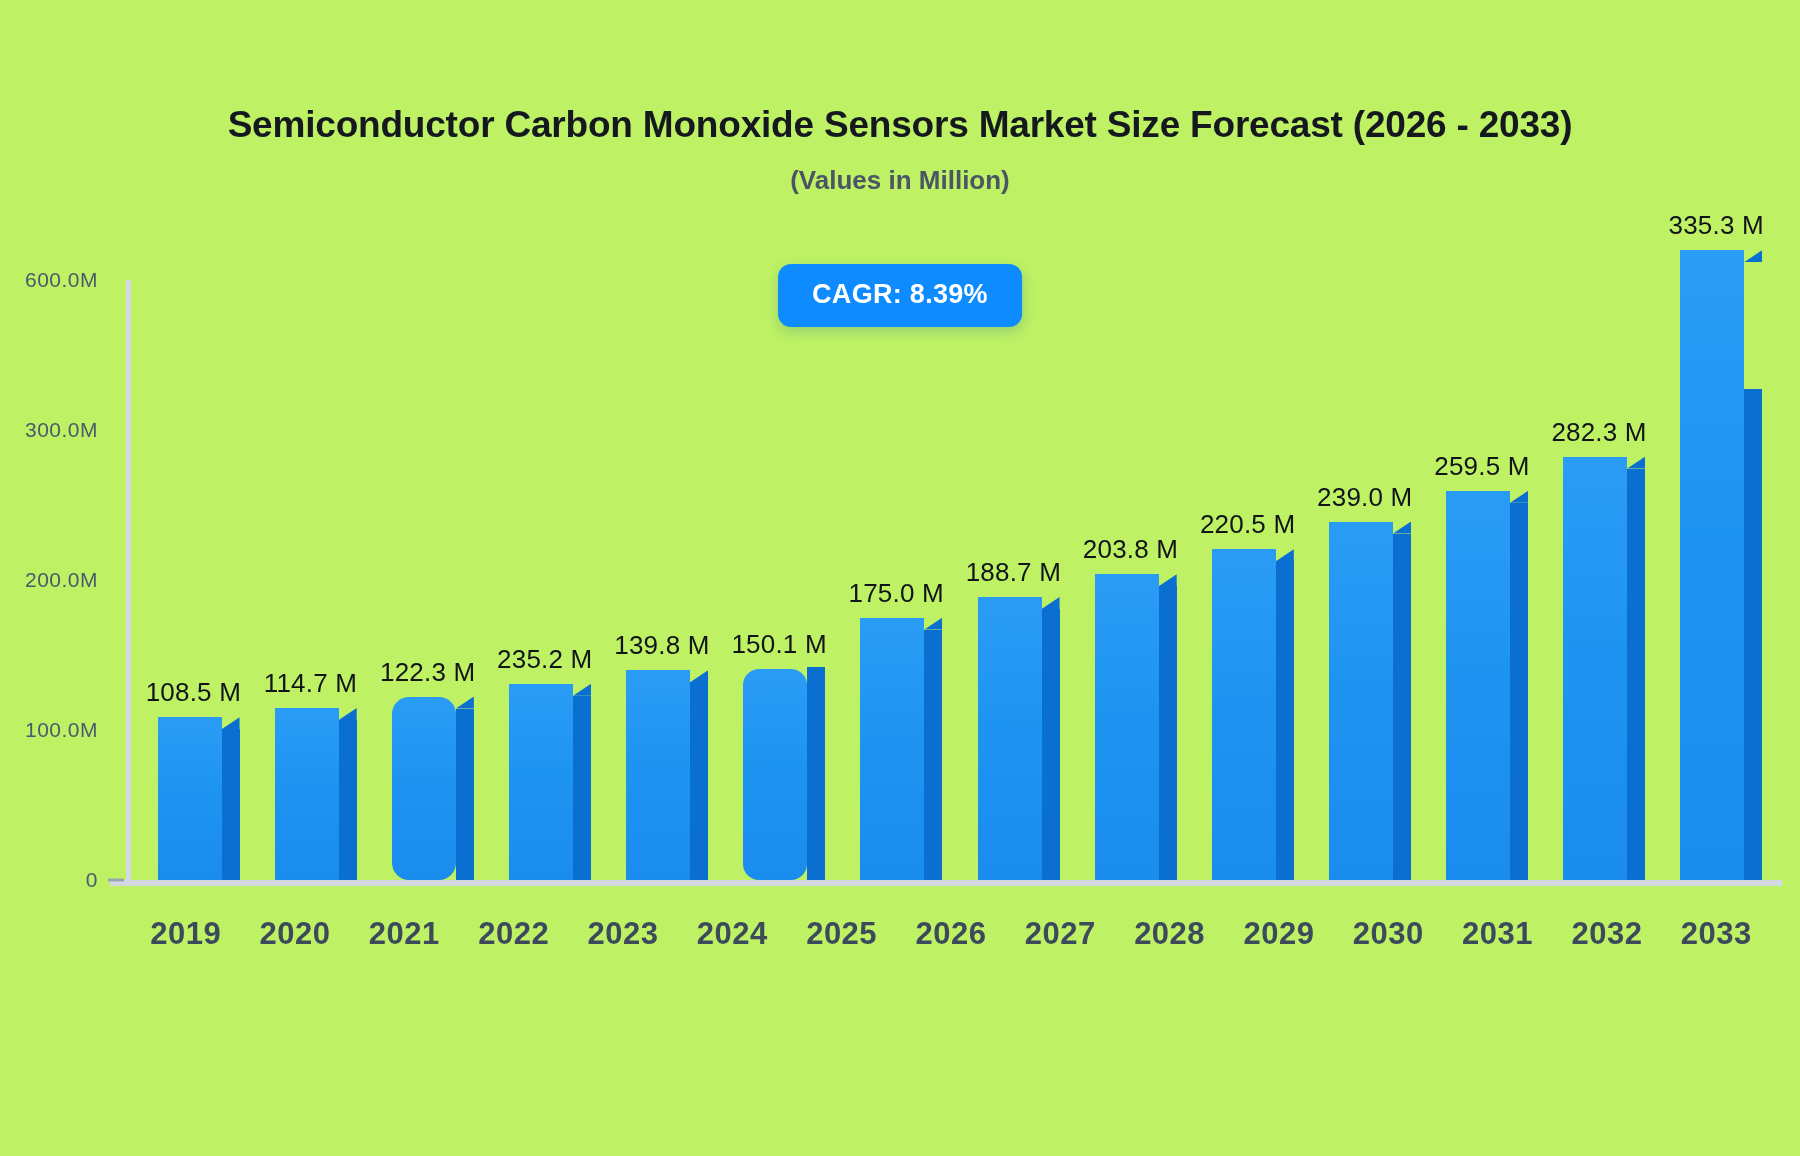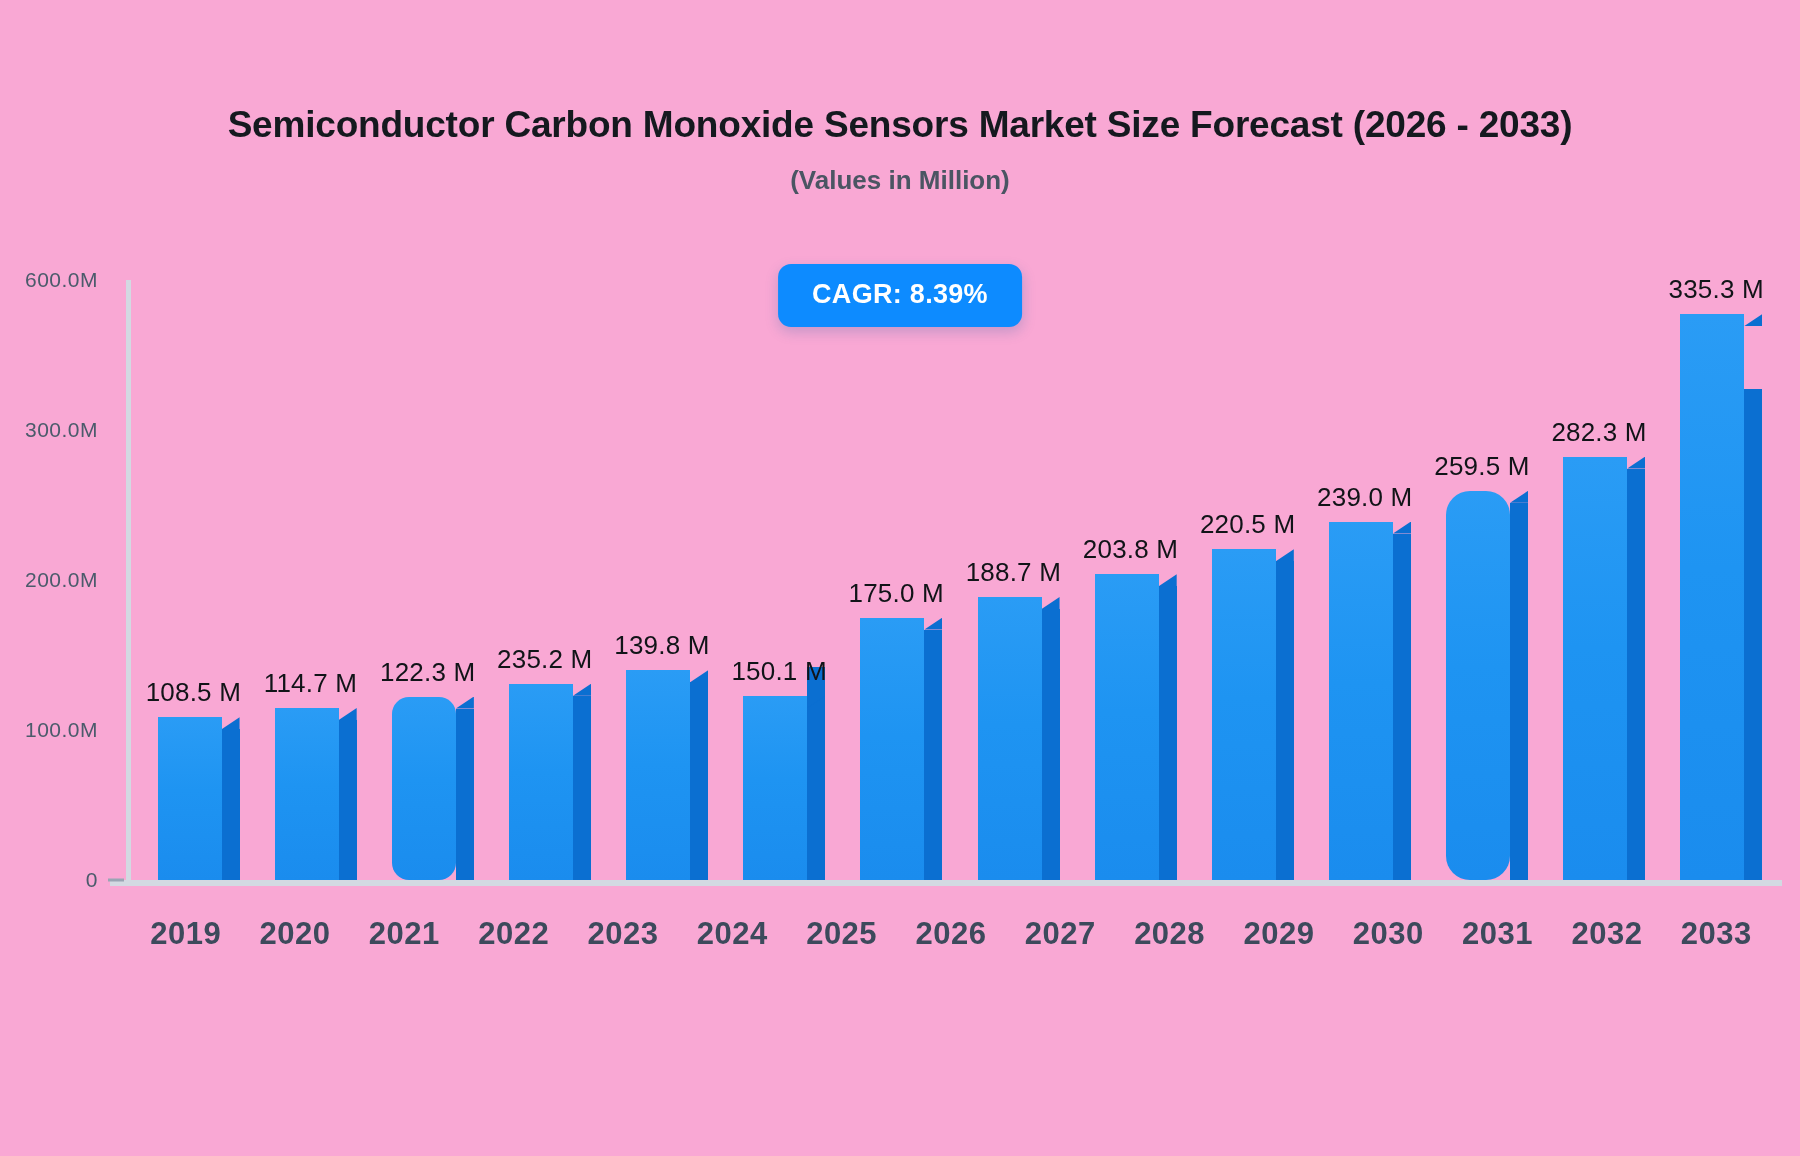--- a/index.html
+++ b/index.html
@@ -11,21 +11,21 @@
   body {
     width: 1800px; height: 1156px;
     font-family: "Liberation Sans", "DejaVu Sans", sans-serif;
     position: relative;
     overflow: hidden;
   }
 
   .chart-root {
     position: absolute;
     inset: 0;
-    background: #f9a8d4;
+    background: #bef264;
   }
 
   
   .title-block {
     position: absolute;
     top: 104px;
     left: 0; right: 0;
     text-align: center;
   }
   .chart-title {
@@ -266,21 +266,21 @@
             <div class="bar-side" style="height: 197.7px;"></div>
             <div class="bar-face" style="height: 209.7px;">
               <div class="bar-value">139.8 M</div>
             </div>
             <div class="bar-side-cap" style="top: 0px;"></div>
           </div>
         </div>
         <div class="bar-slot">
           <div class="bar-3d">
             <div class="bar-side" style="height: 213.15px;"></div>
-            <div class="bar-face" style="height: 184px;">
+            <div class="bar-face" style="height: 211px; border-radius: 16px;">
               <div class="bar-value">150.1 M</div>
             </div>
             <div class="bar-side-cap" style="top: 0px;"></div>
           </div>
         </div>
         <div class="bar-slot">
           <div class="bar-3d">
             <div class="bar-side" style="height: 250.5px;"></div>
             <div class="bar-face" style="height: 262.5px;">
               <div class="bar-value">175.0 M</div>
@@ -320,39 +320,39 @@
             <div class="bar-side" style="height: 346.5px;"></div>
             <div class="bar-face" style="height: 358.5px;">
               <div class="bar-value">239.0 M</div>
             </div>
             <div class="bar-side-cap" style="top: 0px;"></div>
           </div>
         </div>
         <div class="bar-slot">
           <div class="bar-3d">
             <div class="bar-side" style="height: 377.25px;"></div>
-            <div class="bar-face" style="height: 389.25px; border-radius: 24px;">
+            <div class="bar-face" style="height: 389.25px;">
               <div class="bar-value">259.5 M</div>
             </div>
             <div class="bar-side-cap" style="top: 0px;"></div>
           </div>
         </div>
         <div class="bar-slot">
           <div class="bar-3d">
             <div class="bar-side" style="height: 411.45px;"></div>
             <div class="bar-face" style="height: 423.45px; text-decoration: underline;">
               <div class="bar-value">282.3 M</div>
             </div>
             <div class="bar-side-cap" style="top: 0px;"></div>
           </div>
         </div>
         <div class="bar-slot">
           <div class="bar-3d">
             <div class="bar-side" style="height: 490.95px;"></div>
-            <div class="bar-face" style="height: 566px;">
+            <div class="bar-face" style="height: 630px;">
               <div class="bar-value">335.3 M</div>
             </div>
             <div class="bar-side-cap" style="top: 0px;"></div>
           </div>
         </div>
       </div>
   <div class="zero-dash" style="top: 600px;"></div>
     </div>
 
   <div class="x-axis" id="x-axis">

